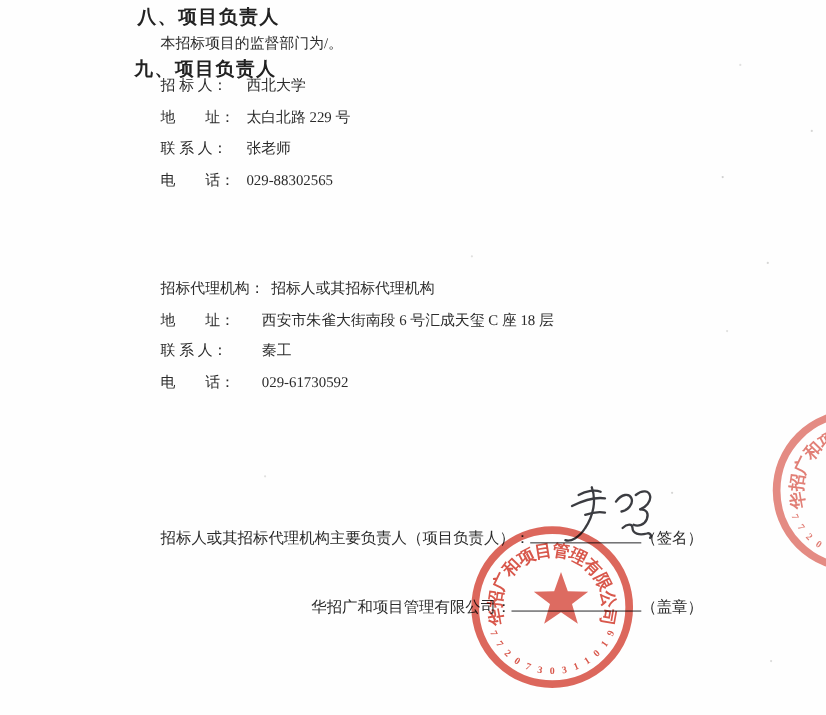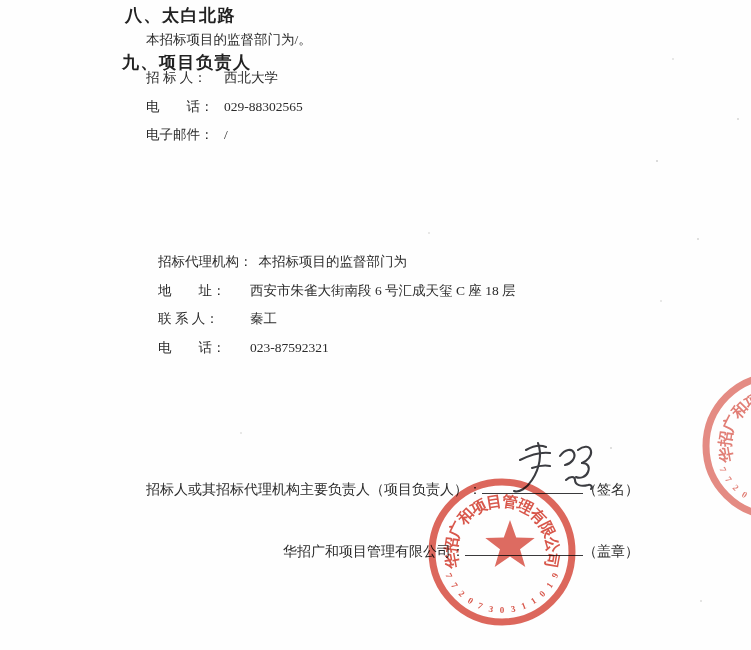--- a/index.html
+++ b/index.html
@@ -12,54 +12,55 @@
   .abs{position:absolute;}
   .heading{
     font-size:17px;font-weight:bold;letter-spacing:1.5px;color:#222;
     white-space:nowrap;
   }
   .bodytext{font-size:13.5px;white-space:nowrap;}
   .fields{line-height:28.5px;font-size:13.5px;}
   .field-row{white-space:pre;}
   .lbl{display:inline-block;white-space:pre;}
   .b1 .lbl{width:78px;}
-  .b2 .lbl{width:92px;margin-left:12px;}
+  .b2 .lbl{width:92px;}
   .val{white-space:pre;}
   .signline{font-size:14px;white-space:nowrap;}
   .blank{
     display:inline-block;height:14px;vertical-align:baseline;
     border-bottom:1.5px solid #3a3a3c;
   }
   .blank1{width:101px;}
   .blank2{width:118px;}
   .seal{mix-blend-mode:multiply;pointer-events:none;}
   .seal-main{opacity:0.92;}
   .seal-edge{opacity:0.70;}
   .sig{mix-blend-mode:multiply;}
   .speck{position:absolute;border-radius:50%;background:#9a9a98;}
 </style>
 </head>
 <body>
 
-<div class="abs heading" style="left:125px;top:4px;">八、太白北路</div>
+<div class="abs heading" style="left:125px;top:4px;">八、项目负责人</div>
 <div class="abs bodytext" style="left:146px;top:31px;">本招标项目的监督部门为/。</div>
 
 <div class="abs heading" style="left:122px;top:51px;">九、项目负责人</div>
 
 <div class="abs fields b1" style="left:146px;top:64px;">
   <div class="field-row"><span class="lbl">招 标 人：</span><span class="val">西北大学</span></div>
+  <div class="field-row"><span class="lbl">地　　址：</span><span class="val">太白北路 229 号</span></div>
+  <div class="field-row"><span class="lbl">联 系 人：</span><span class="val">张老师</span></div>
   <div class="field-row"><span class="lbl">电　　话：</span><span class="val">029-88302565</span></div>
-  <div class="field-row"><span class="lbl">电子邮件：</span><span class="val">/</span></div>
 </div>
 
 <div class="abs fields b2" style="left:146px;top:248px;">
-  <div class="field-row"><span class="lbl" style="width:auto;margin-right:6px;">招标代理机构：</span><span class="val">本招标项目的监督部门为</span></div>
+  <div class="field-row"><span class="lbl" style="width:auto;margin-right:6px;">招标代理机构：</span><span class="val">招标人或其招标代理机构</span></div>
   <div class="field-row"><span class="lbl">地　　址：</span><span class="val">西安市朱雀大街南段 6 号汇成天玺 C 座 18 层</span></div>
   <div class="field-row"><span class="lbl">联 系 人：</span><span class="val">秦工</span></div>
-  <div class="field-row"><span class="lbl">电　　话：</span><span class="val">023-87592321</span></div>
+  <div class="field-row"><span class="lbl">电　　话：</span><span class="val">029-61730592</span></div>
 </div>
 
 <div class="abs signline" style="left:146px;top:479px;">
   <span>招标人或其招标代理机构主要负责人（项目负责人）：</span><span class="blank blank1"></span><span>（签名）</span>
 </div>
 
 <div class="abs signline" style="left:283px;top:541px;">
   <span>华招广和项目管理有限公司：</span><span class="blank blank2"></span><span>（盖章）</span>
 </div>
 

